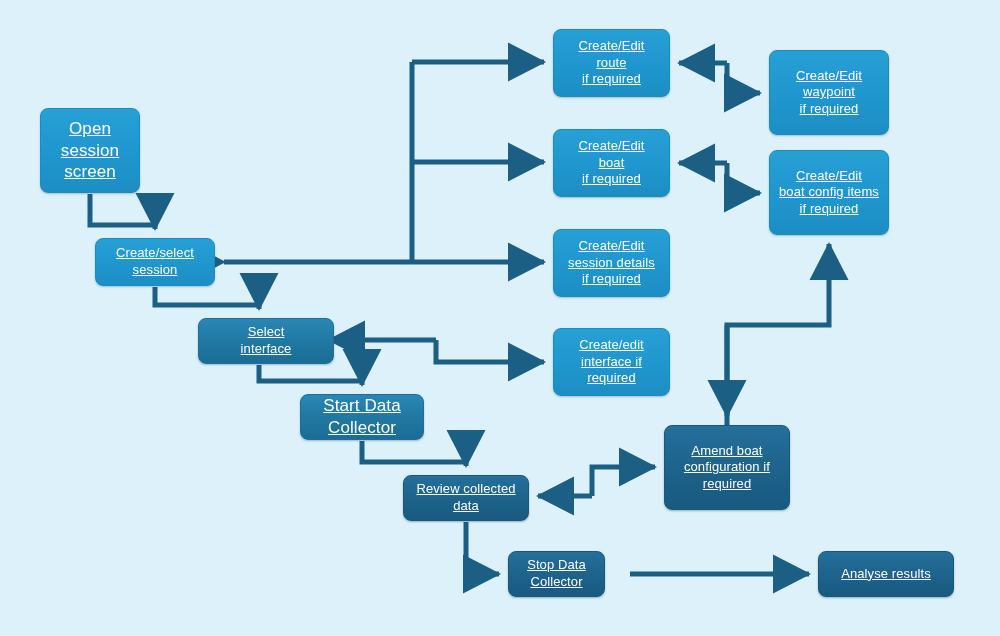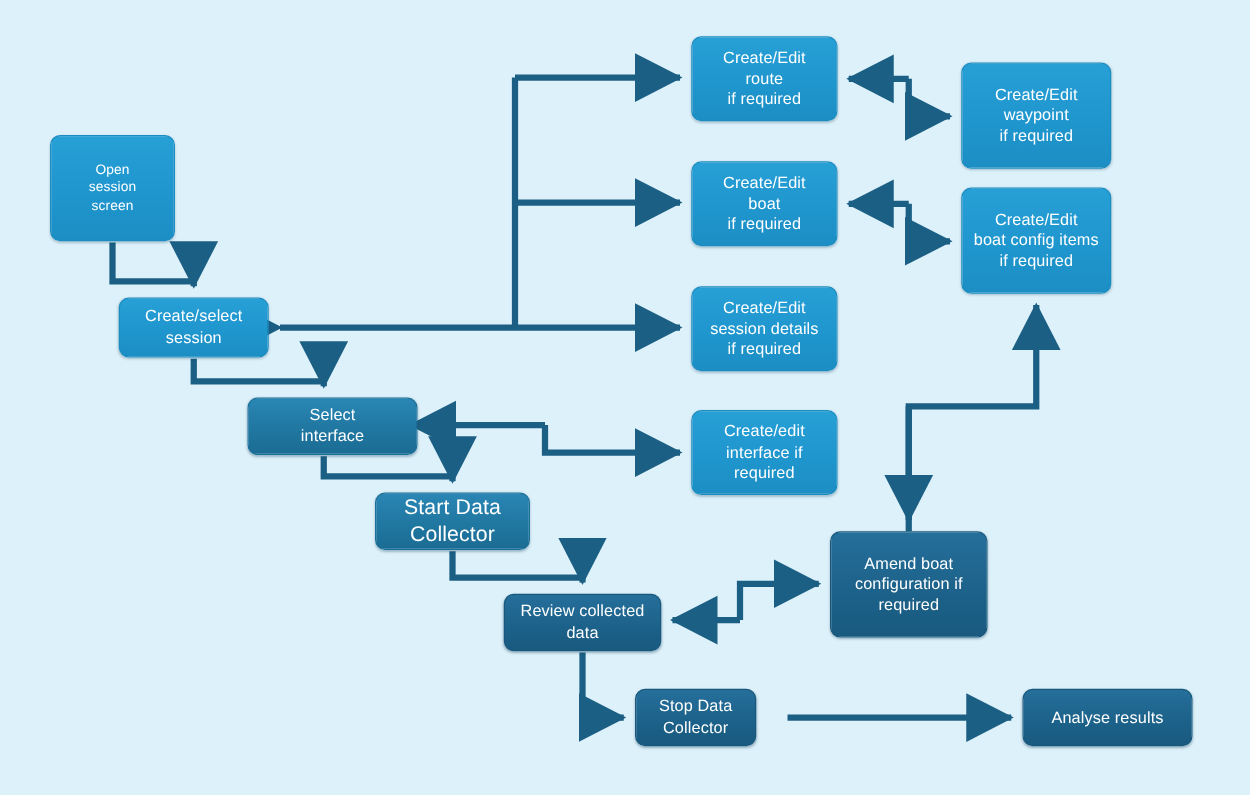--- a/index.html
+++ b/index.html
@@ -29,20 +29,21 @@
     align-items: center;
     justify-content: center;
     text-align: center;
     color: #ffffff;
     border-radius: 8px;
     line-height: 1.28;
     white-space: pre-line;
     padding: 2px 6px;
     z-index: 5;
     letter-spacing: .1px;
+    text-decoration: underline;
   }
   .node.light {
     background: linear-gradient(180deg, #27a0d6 0%, #1f96ce 55%, #1c8ec4 100%);
     border: 1px solid #1b8cc0;
     box-shadow: 0 1px 2px rgba(10,60,90,.28);
   }
   .node.mid {
     background: linear-gradient(180deg, #2a86b4 0%, #1f769f 60%, #1b6c94 100%);
     border: 1px solid #1b6f98;
     box-shadow: 0 1px 2px rgba(10,60,90,.32);
@@ -96,21 +97,21 @@
       <path marker-end="url(#ah)" d="M 436 340 L 436 362 L 544 362"></path>
 
       <path marker-end="url(#ah)" d="M 592 496 L 592 467 L 655 467"></path>
       <path marker-end="url(#ah)" d="M 592 496 L 538 496"></path>
 
       <path marker-end="url(#ah)" d="M 727 425 L 727 325 L 829 325 L 829 244"></path>
       <path marker-end="url(#ah)" d="M 727 325 L 727 416"></path>
     </g>
   </svg>
 
-  <div class="node light" style="left:40px; top:108px; width:100px; height:85px; font-size:11px;">Open
+  <div class="node light" style="left:40px; top:108px; width:100px; height:85px; font-size:17px;">Open
 session
 screen</div>
 
   <div class="node light" style="left:95px; top:238px; width:120px; height:48px; font-size:13px;">Create/select
 session</div>
 
   <div class="node mid" style="left:198px; top:318px; width:136px; height:46px; font-size:13px;">Select
 interface</div>
 
   <div class="node mid" style="left:300px; top:394px; width:124px; height:46px; font-size:17px;">Start Data

